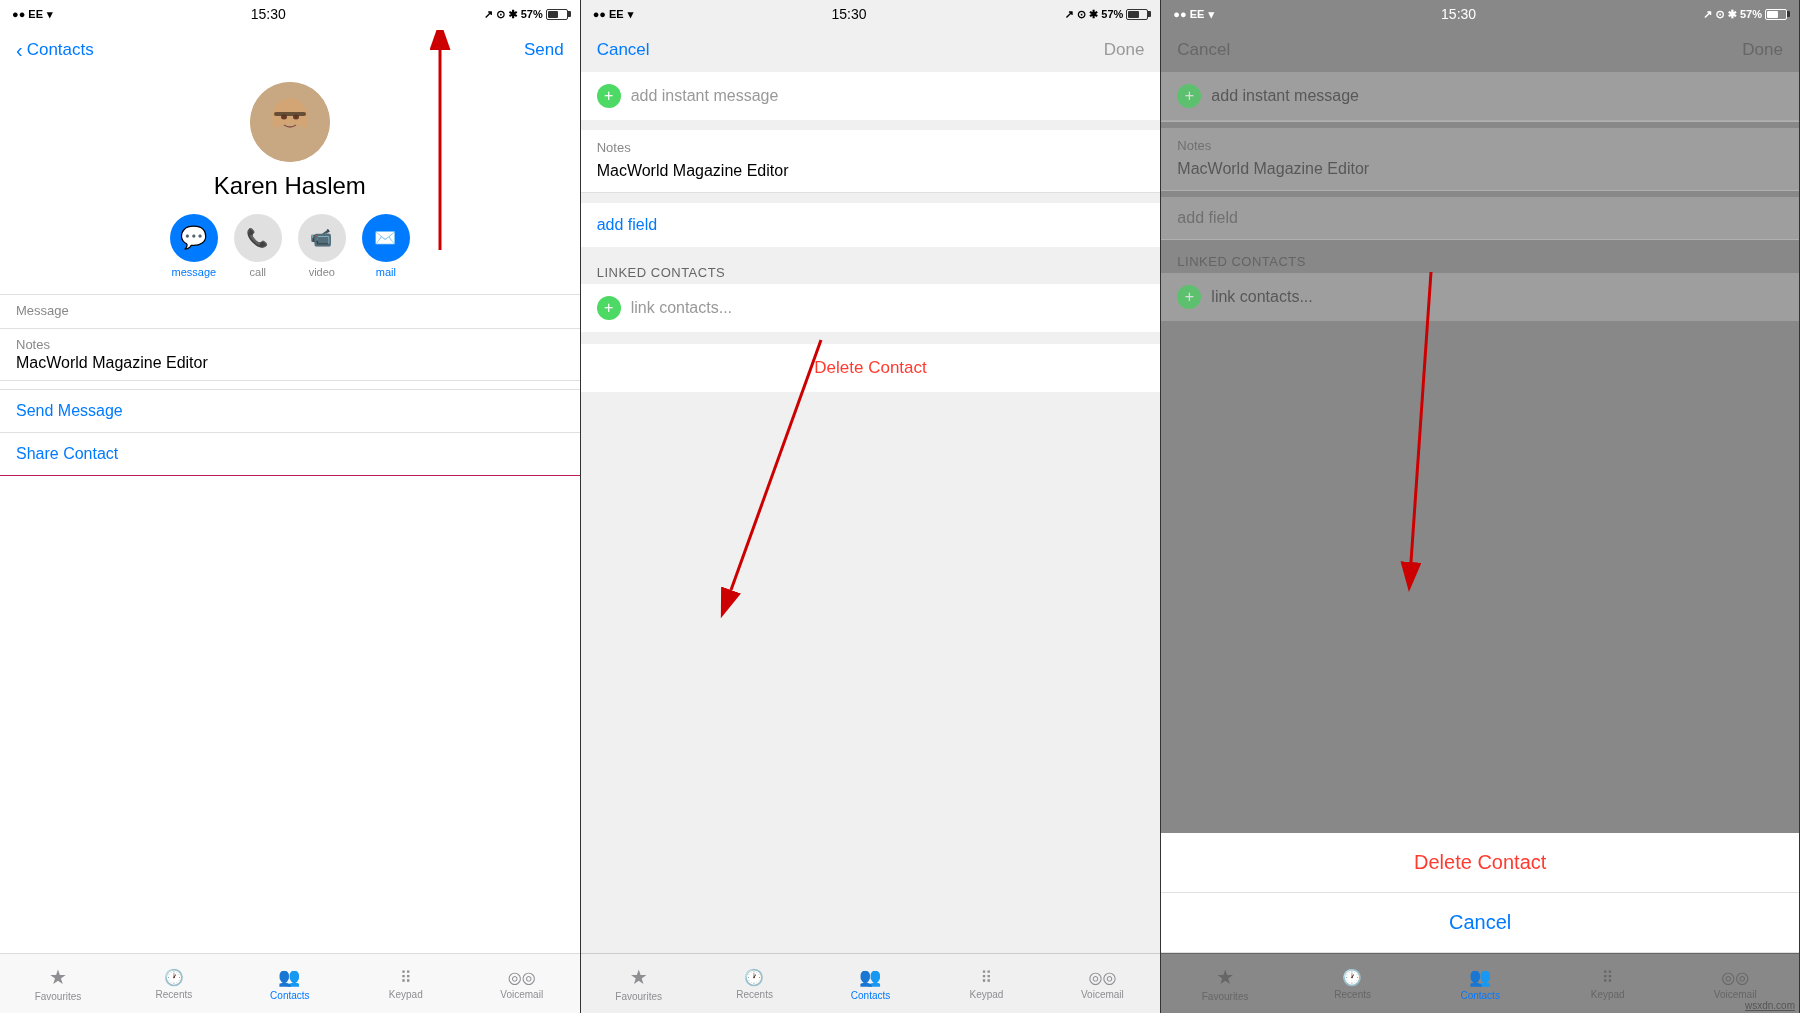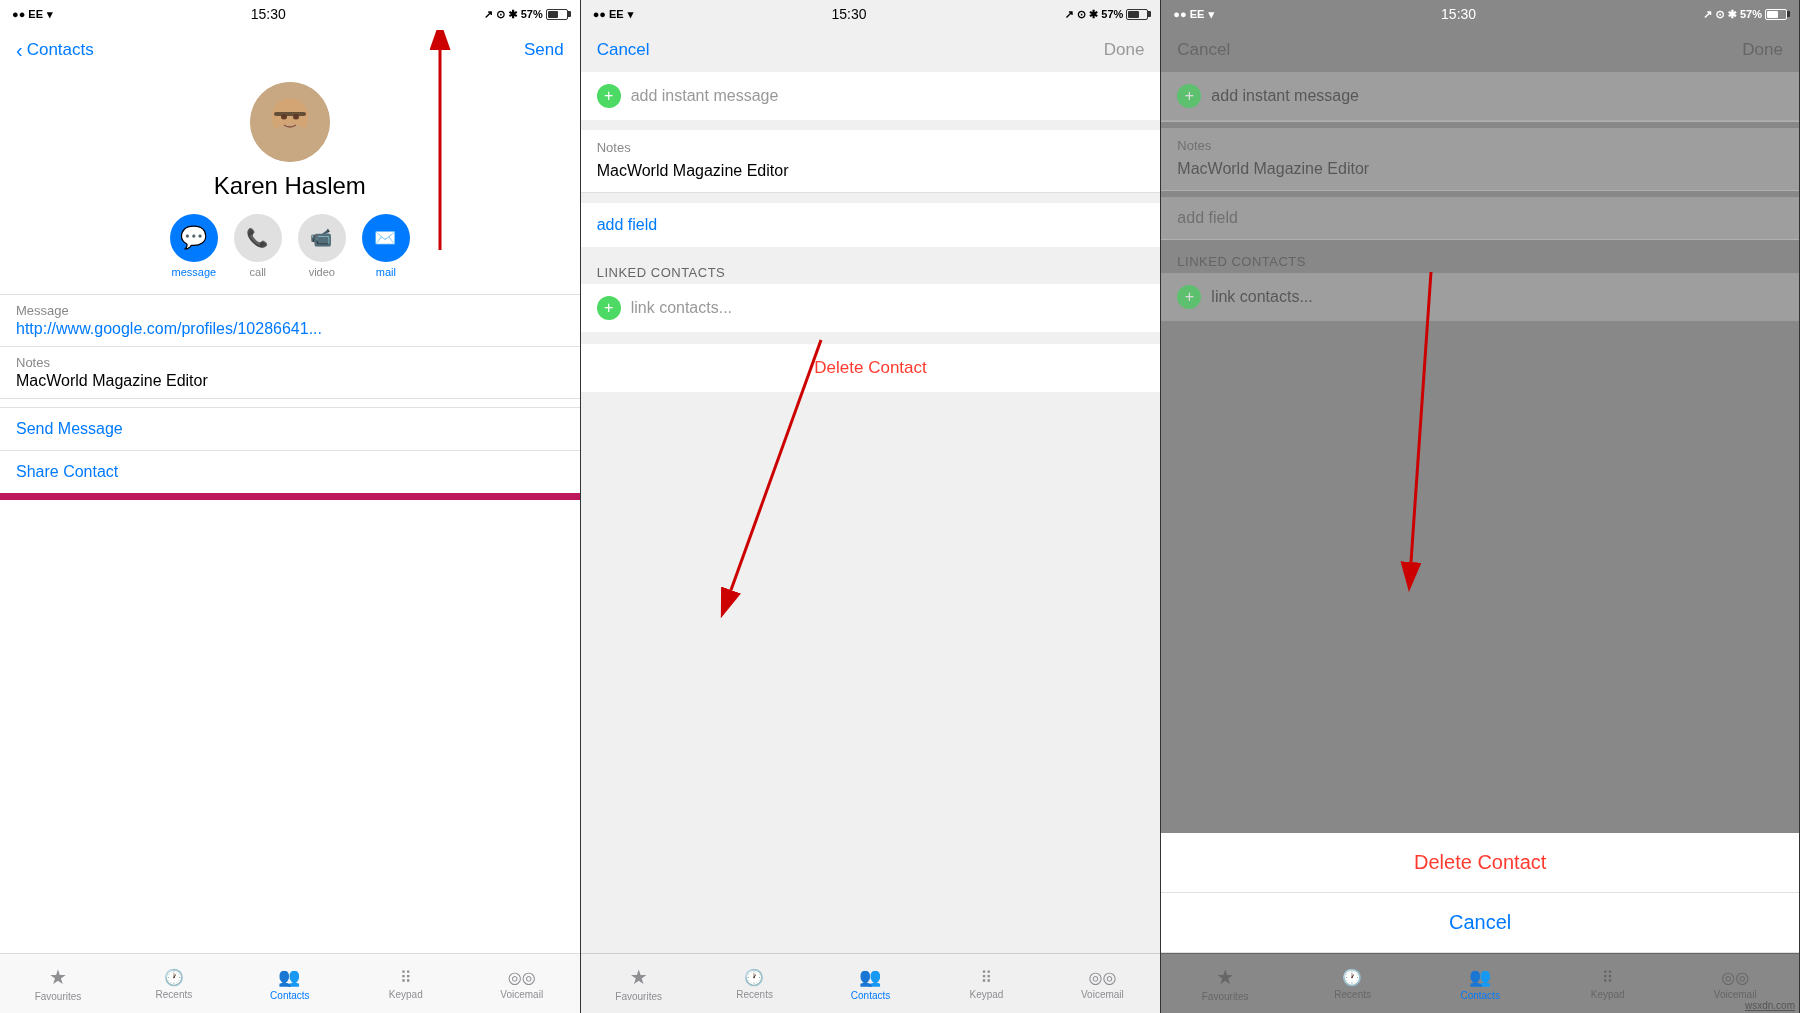--- a/index.html
+++ b/index.html
@@ -310,32 +310,31 @@
         <div class="action-btn-circle blue" style="font-size:18px;">✉️</div>
         <span class="action-btn-label">mail</span>
       </div>
     </div>
   </div>
 
   <div class="full-separator"></div>
 
   <div class="contact-section">
     <div class="section-label">Message</div>
-    <div class="section-value link">http://www.google.com/profiles/10286641...</div>
   </div>
   <div class="contact-section">
     <div class="section-label">Notes</div>
     <div class="section-value">MacWorld Magazine Editor</div>
   </div>
 
   <div class="full-separator" style="margin-top:8px;"></div>
   <div style="padding: 12px 16px; border-bottom: 1px solid #e0e0e0;">
     <span class="section-value link">Send Message</span>
   </div>
-  <div style="padding: 12px 16px; border-bottom: 7px solid #be185d;">
+  <div style="padding: 12px 16px; border-bottom: 1px solid #be185d;">
     <span class="section-value link">Share Contact</span>
   </div>
 
   <div class="tab-bar">
     <div class="tab-item">
       <span class="tab-icon">★</span>
       <span>Favourites</span>
     </div>
     <div class="tab-item">
       <span class="tab-icon" style="font-size:16px;">🕐</span>

